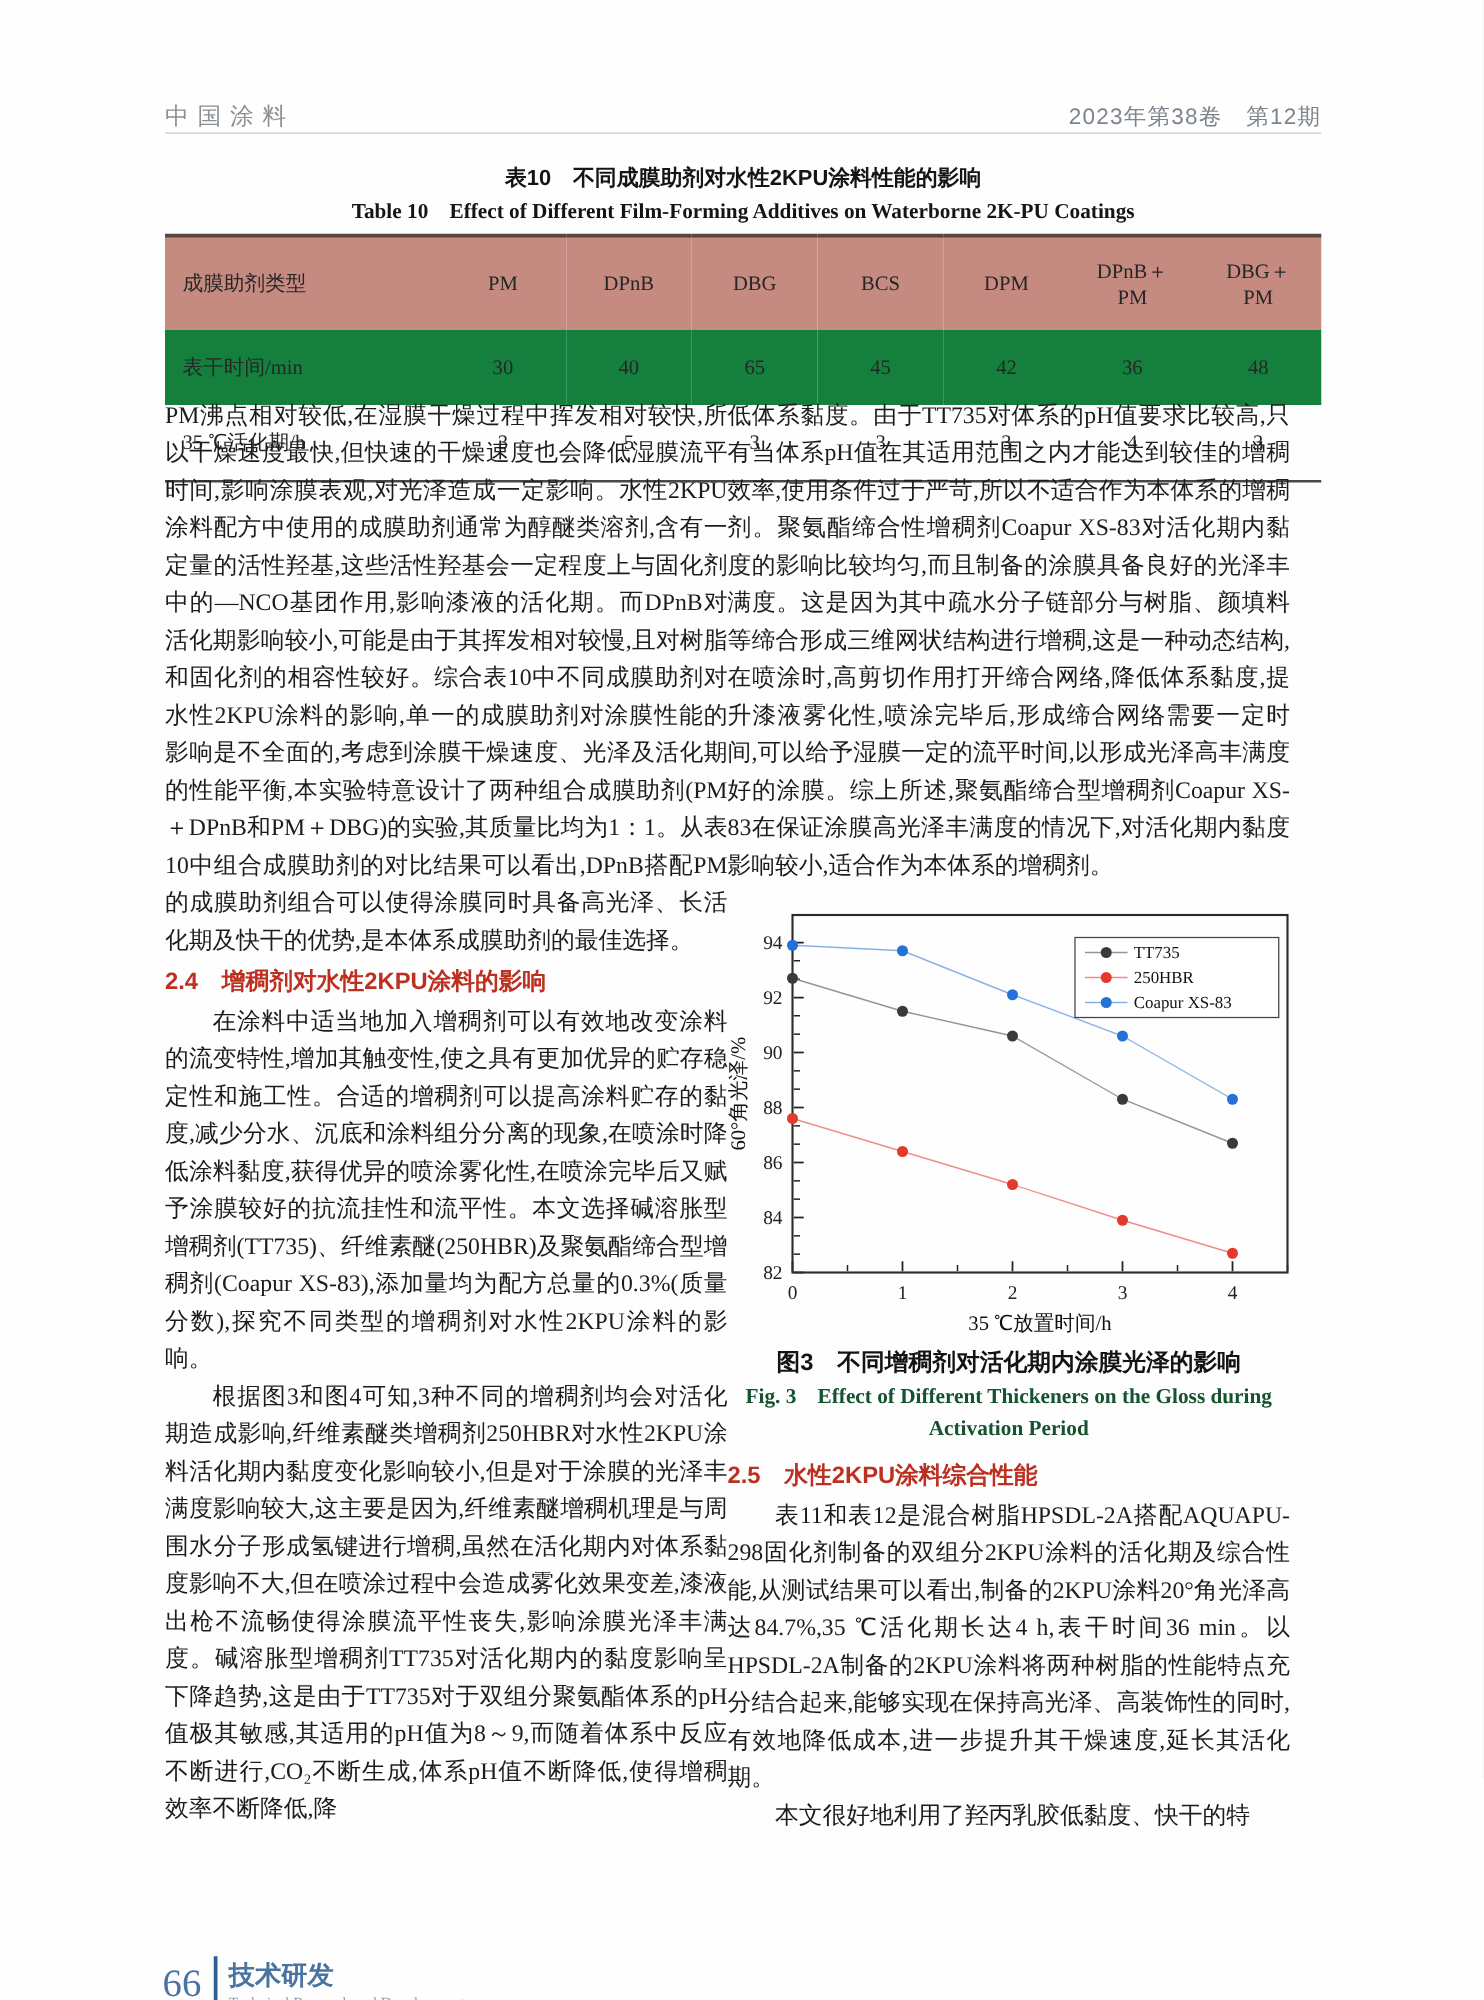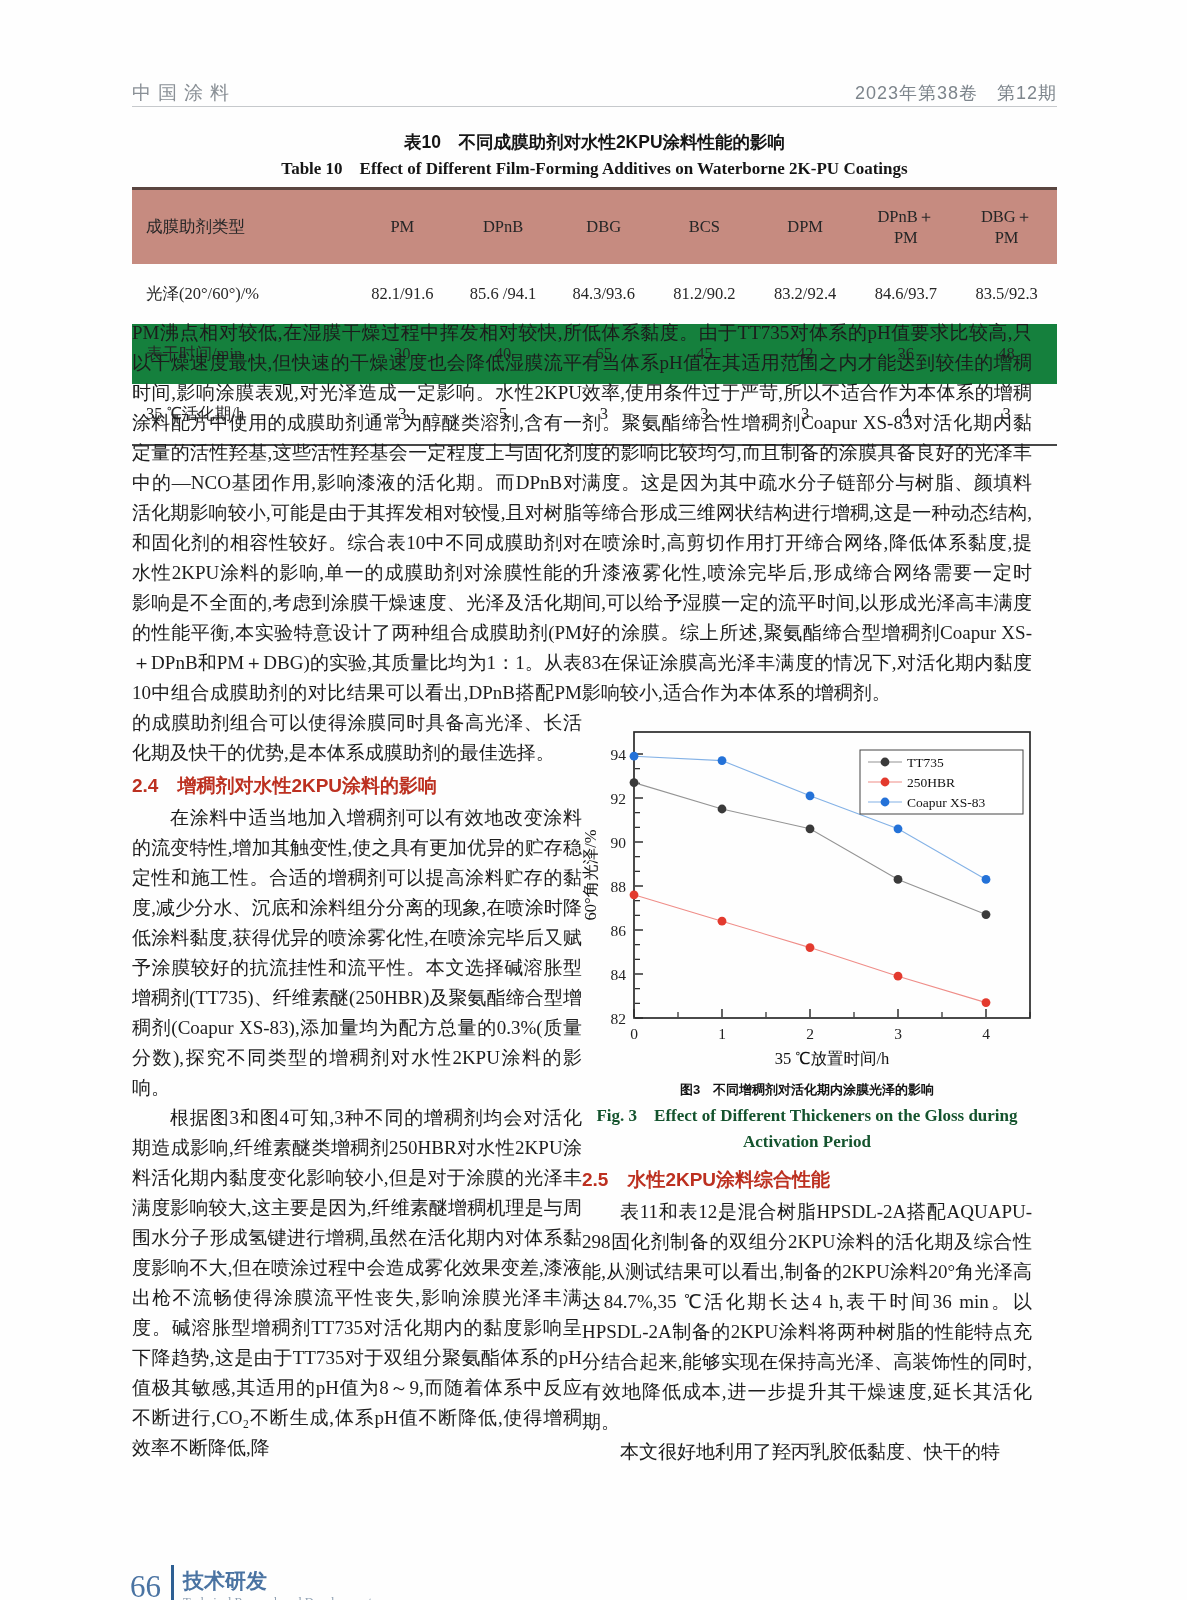--- a/index.html
+++ b/index.html
@@ -25,21 +25,21 @@
   table.t10 tr.alt{background:#15803d;}
   
   .cols{position:absolute;left:132px;top:318px;width:925px;display:flex;}
   .col{width:450px;}
   .para{font-size:19px;line-height:30px;text-align:justify;margin:0;}
   .indent{text-indent:2em;}
   .sec-heading{font-family:"Liberation Sans",sans-serif;font-weight:bold;font-size:19px;color:#bc3020;
                line-height:33px;margin:1px 0;}
   
   .fig{margin-top:8px;}
-  .fcap-zh{font-family:"Liberation Sans",sans-serif;font-weight:bold;font-size:13px;color:#131313;
+  .fcap-zh{font-family:"Liberation Sans",sans-serif;font-weight:bold;font-size:19px;color:#131313;
            text-align:center;line-height:27px;margin-top:4px;}
   .fcap-en{font-family:"Liberation Serif",serif;font-weight:bold;font-size:17px;color:#14532d;
            text-align:center;line-height:26px;}
   
   .footer{position:absolute;left:130px;top:1528px;display:flex;align-items:flex-end;margin-top:35px;}
   .pagenum{font-size:31px;color:#4a73a2;margin-right:10px;line-height:48px;}
   .footer-bar{display:inline-block;width:3px;height:46px;background:#2e5f93;margin-right:9px;}
   .sec-zh{font-family:"Liberation Sans",sans-serif;font-weight:bold;font-size:21px;color:#4a73a2;line-height:25px;}
   .sec-en{font-family:"Liberation Serif",serif;font-size:12.5px;color:#8fa0b2;line-height:18px;}
 </style>
@@ -63,30 +63,20 @@
         <th>PM</th>
         <th>DPnB</th>
         <th>DBG</th>
         <th>BCS</th>
         <th>DPM</th>
         <th>DPnB＋PM</th>
         <th>DBG＋PM</th>
       </tr>
     </thead>
     <tbody>
-      <tr>
-        <td class="lab">光泽(20°/60°)/%</td>
-        <td>82.1/91.6</td>
-        <td>85.6 /94.1</td>
-        <td>84.3/93.6</td>
-        <td>81.2/90.2</td>
-        <td>83.2/92.4</td>
-        <td>84.6/93.7</td>
-        <td>83.5/92.3</td>
-      </tr>
       <tr class="alt">
         <td class="lab">表干时间/min</td>
         <td>30</td>
         <td>40</td>
         <td>65</td>
         <td>45</td>
         <td>42</td>
         <td>36</td>
         <td>48</td>
       </tr>

